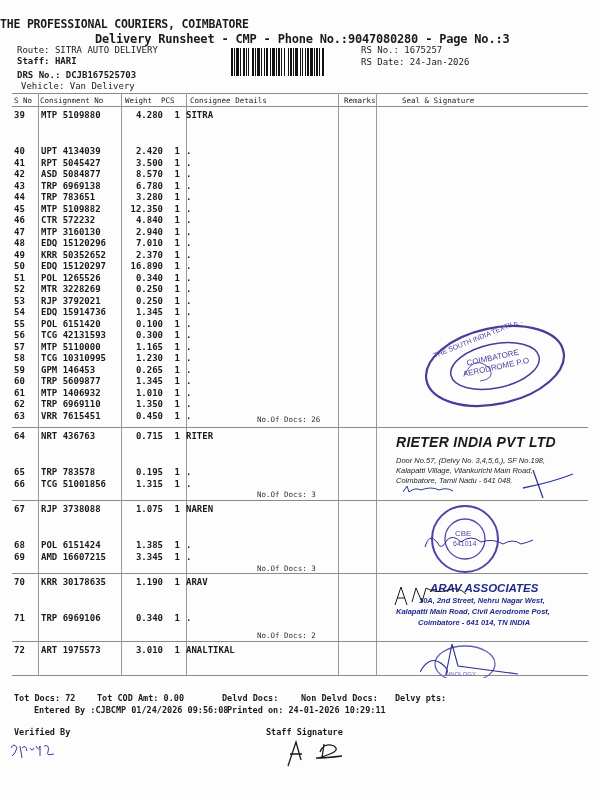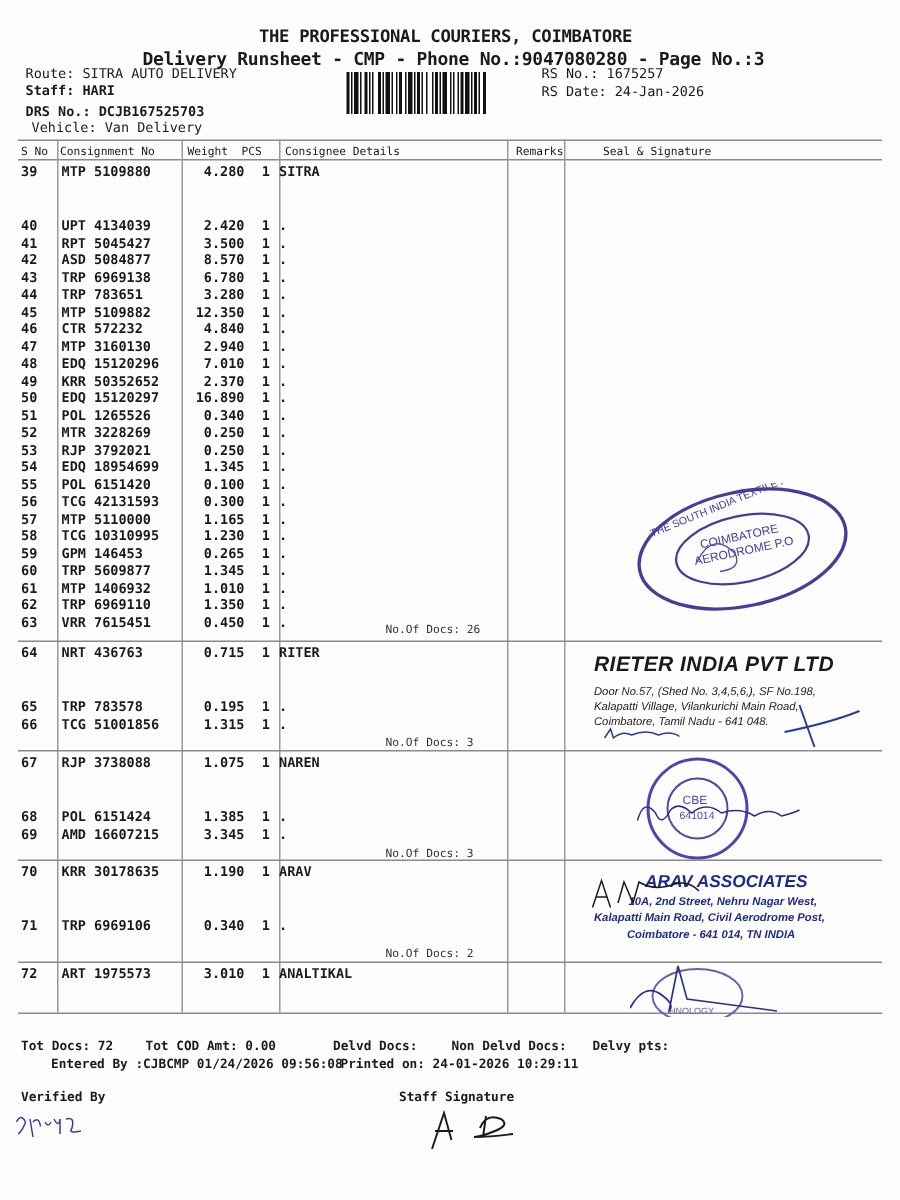--- a/index.html
+++ b/index.html
@@ -1,19 +1,19 @@
 <!DOCTYPE html>
 <html><head>
 <meta charset="utf-8">
 <style>
   html, body { margin:0; padding:0; }
   body { width:600px; height:800px; background:#fdfdfd; position:relative; overflow:hidden;
          font-family:"DejaVu Sans Mono","Liberation Mono",monospace; color:#1a1a1a; }
   .abs { position:absolute; white-space:nowrap; }
-  .title1 { top:17px; left:0; width:594px; text-align:center; font-size:11.5px; font-weight:bold; letter-spacing:-0.2px; }
+  .title1 { top:17px; left:0; width:594px; font-size:11.5px; font-weight:bold; letter-spacing:-0.2px; }
   .title2 { top:32px; left:95px; font-size:12px; font-weight:bold; letter-spacing:-0.2px; }
   .meta { font-size:9px; line-height:11px; }
   .barcode { position:absolute; left:231px; top:48px; width:127px; height:28px; display:flex; align-items:stretch; }
   .barcode span { display:block; height:100%; background:#111; }
   .rule { position:absolute; left:12px; width:576px; height:1px; background:#8a8a8a; }
   .vline { position:absolute; width:1px; background:#9a9a9a; }
   .hdr { font-size:7.5px; top:96px; }
   .row { position:absolute; font-size:9px; font-weight:bold; height:11.5px; line-height:11.5px; }
   .row .sno { position:absolute; left:14px; }
   .row .cno { position:absolute; left:41px; }
@@ -226,21 +226,21 @@
     </div>
     <div class="row" style="top: 295.5px; left: 0px; width: 340px;">
       <span class="sno">53</span>
       <span class="cno">RJP 3792021</span>
       <span class="wt">0.250</span>
       <span class="pcs">1</span>
       <span class="cons">.</span>
     </div>
     <div class="row" style="top: 307px; left: 0px; width: 340px;">
       <span class="sno">54</span>
-      <span class="cno">EDQ 18954699</span>
+      <span class="cno">EDQ 15914736</span>
       <span class="wt">1.345</span>
       <span class="pcs">1</span>
       <span class="cons">.</span>
     </div>
     <div class="row" style="top: 318.5px; left: 0px; width: 340px;">
       <span class="sno">55</span>
       <span class="cno">POL 6151420</span>
       <span class="wt">0.100</span>
       <span class="pcs">1</span>
       <span class="cons">.</span>
@@ -373,21 +373,21 @@
 <svg class="stamp" style="left:420px;top:322px;" width="150" height="88" viewBox="0 0 150 88">
   <ellipse cx="75" cy="44" rx="70" ry="38" fill="none" stroke="#4b3a9a" stroke-width="2.2" transform="rotate(-12 75 44)"></ellipse>
   <ellipse cx="75" cy="44" rx="45" ry="22" fill="none" stroke="#4b3a9a" stroke-width="1.5" transform="rotate(-12 75 44)"></ellipse>
   <text x="48" y="38" font-size="8" fill="#4b3a9a" font-family="Liberation Sans, sans-serif" transform="rotate(-12 75 44)">COIMBATORE</text>
   <text x="42" y="48" font-size="8" fill="#4b3a9a" font-family="Liberation Sans, sans-serif" transform="rotate(-12 75 44)">AERODROME P.O</text>
   <text x="22" y="14" font-size="7" fill="#4b3a9a" font-family="Liberation Sans, sans-serif" transform="rotate(-22 75 44)">THE SOUTH INDIA TEXTILE RESEARCH</text>
   <path d="M45 52 q10 -20 25 -5 q5 10 -10 12" fill="none" stroke="#5a4cb0" stroke-width="1"></path>
 </svg>
 
 <div class="abs company" style="left:396px;top:434px;font-size:14px;font-weight:bold;letter-spacing:0.3px;color:#1a1a1a;">RIETER INDIA PVT LTD</div>
-<div class="abs company" style="left:396px;top:456px;font-size:7.5px;">Door No.57, (Shed No. 3,4,5,6,), SF No.198,</div>
+<div class="abs company" style="left:396px;top:456px;font-size:7.5px;">Door No.57, (Delvy No. 3,4,5,6,), SF No.198,</div>
 <div class="abs company" style="left:396px;top:466px;font-size:7.5px;">Kalapatti Village, Vilankurichi Main Road,</div>
 <div class="abs company" style="left:396px;top:476px;font-size:7.5px;">Coimbatore, Tamil Nadu - 641 048.</div>
 <svg class="stamp" style="left:398px;top:460px;" width="190" height="40" viewBox="0 0 190 40">
   <path d="M5 32 l4 -6 l2 6 q6 -5 12 -2 q10 -4 18 0 q8 -3 14 1" fill="none" stroke="#2b3a9a" stroke-width="1"></path>
   <path d="M135 10 l10 28 M125 28 q30 -6 50 -14" fill="none" stroke="#2b3a9a" stroke-width="1.3"></path>
 </svg>
 
 <svg class="stamp" style="left:420px;top:502px;" width="150" height="74" viewBox="0 0 150 74">
   <circle cx="45" cy="37" r="33" fill="none" stroke="#5a3fa8" stroke-width="2"></circle>
   <circle cx="45" cy="37" r="20" fill="none" stroke="#5a3fa8" stroke-width="1.3"></circle>

